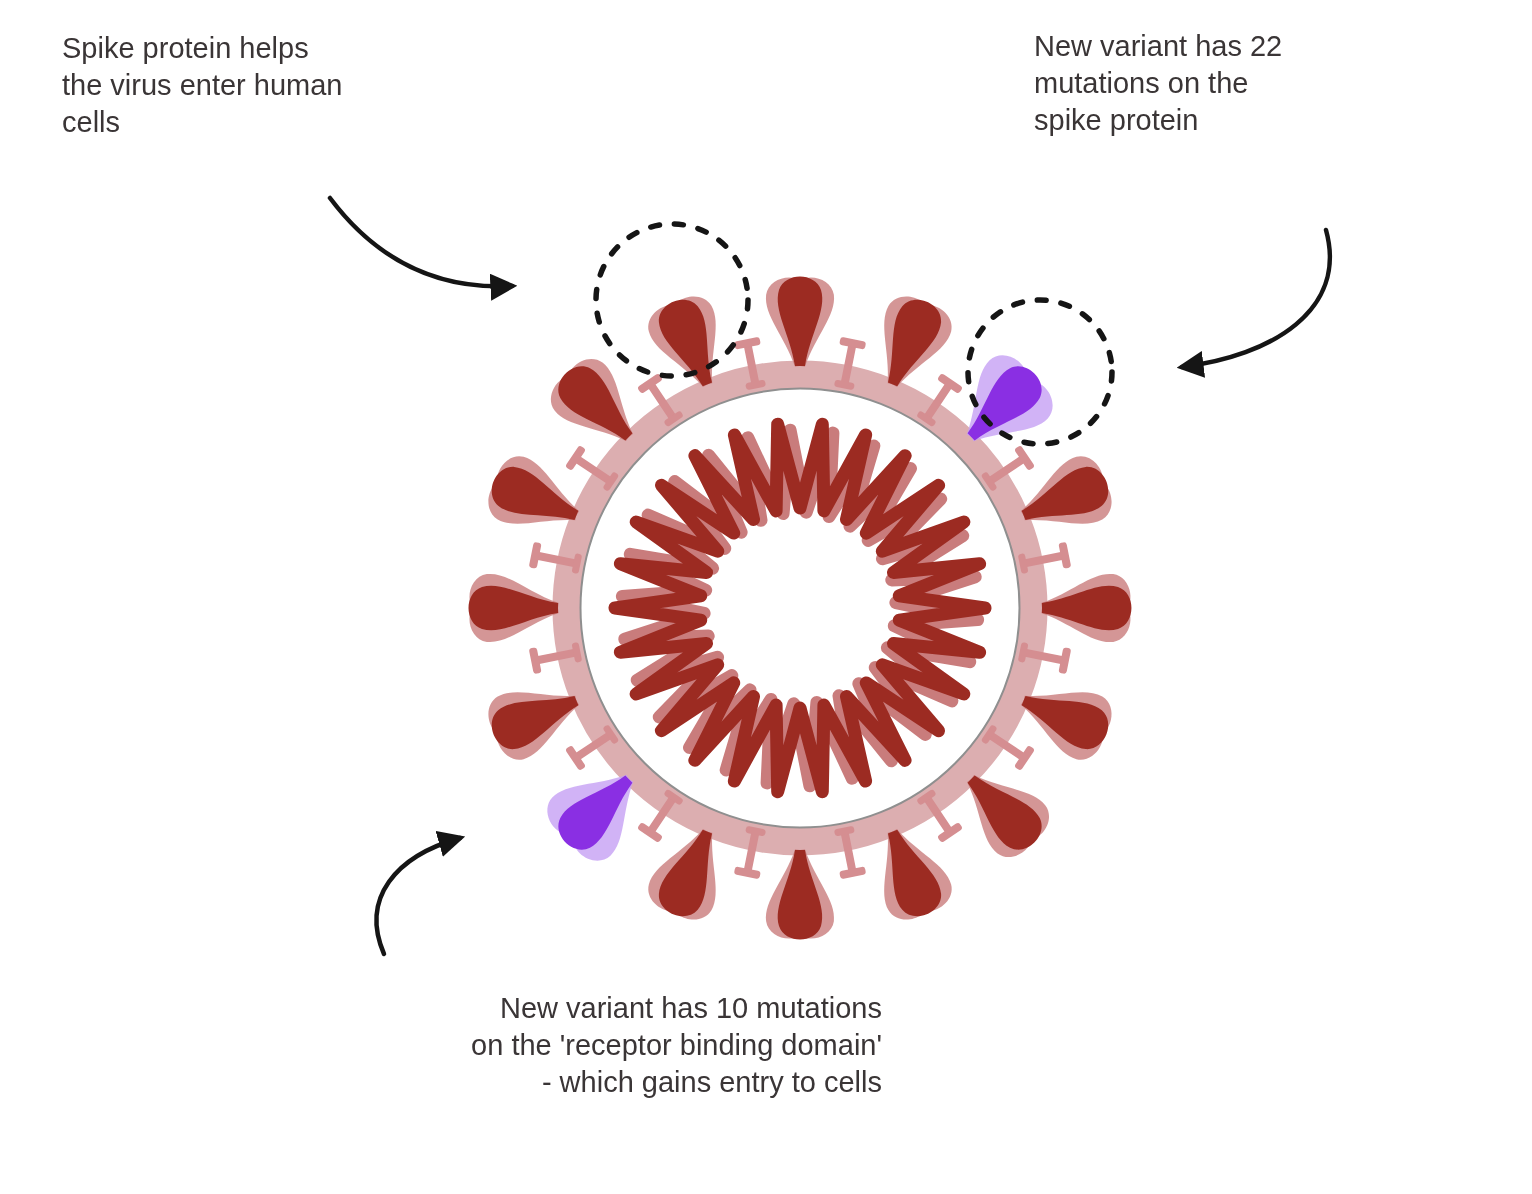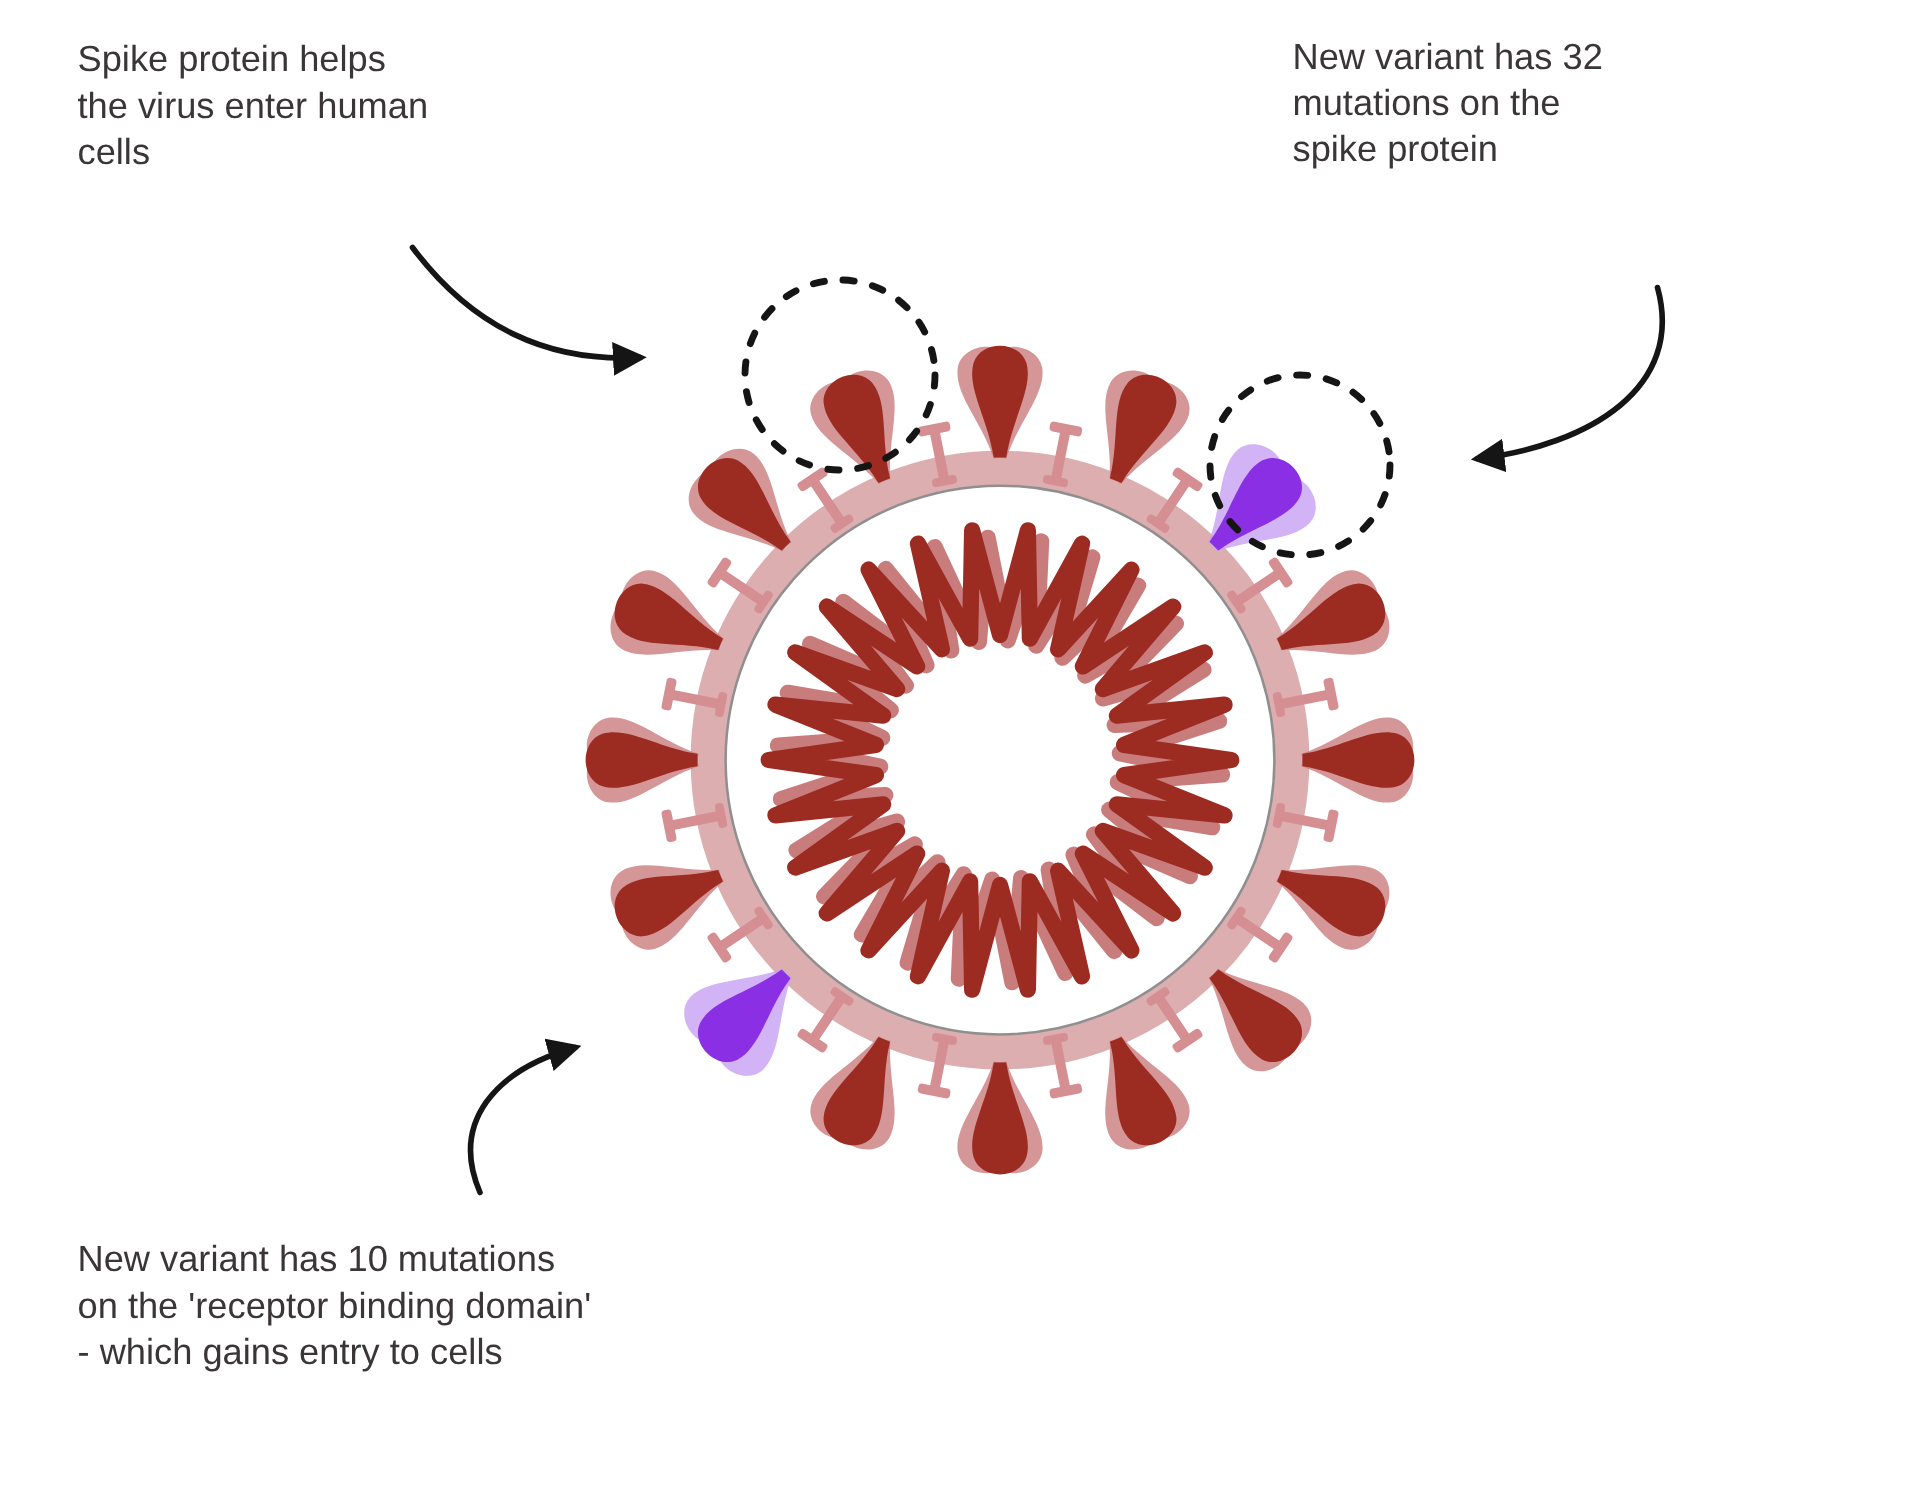--- a/index.html
+++ b/index.html
@@ -3,21 +3,21 @@
 <meta charset="utf-8">
 <style>
   html,body{margin:0;padding:0;background:#ffffff;}
   .page{position:relative;width:1532px;height:1194px;background:#ffffff;overflow:hidden;
         font-family:"Liberation Sans",sans-serif;}
   #virus-svg{position:absolute;left:0;top:0;width:1532px;height:1194px;}
   .label{position:absolute;white-space:pre-line;color:#3a3536;
          font-size:29px;line-height:1.28;font-weight:400;}
   .label-tl{left:62px;top:30px;width:560px;}
   .label-tr{left:1034px;top:28px;width:470px;}
-  .label-bl{left:62px;top:990px;width:820px;}
+  .label-bl{left:62px;top:990px;width:820px;text-align:right;}
 </style>
 </head>
 <body>
 
 <div class="page">
   <svg id="virus-svg" viewBox="0 0 1532 1194">
       <defs>
         <marker id="ah" viewBox="0 0 10 10" refX="8" refY="5" markerWidth="6" markerHeight="6" orient="auto">
           <path d="M0 0L10 5L0 10Z" fill="#151515"></path>
         </marker>
@@ -198,20 +198,20 @@
         <path d="M330 198 C378 262 438 290 512 286" marker-end="url(#ah)"></path>
         <path d="M1326 230 C1348 310 1272 356 1182 367" marker-end="url(#ah)"></path>
         <path d="M384 954 C360 898 396 856 460 838" marker-end="url(#ah)"></path>
       </g>
     </svg>
 
   <div class="label label-tl">Spike protein helps
 the virus enter human
 cells</div>
 
-  <div class="label label-tr">New variant has 32
+  <div class="label label-tr">New variant has 22
 mutations on the
 spike protein</div>
 
   <div class="label label-bl">New variant has 10 mutations
 on the 'receptor binding domain'
 - which gains entry to cells</div>
 </div>
 
 </body></html>

